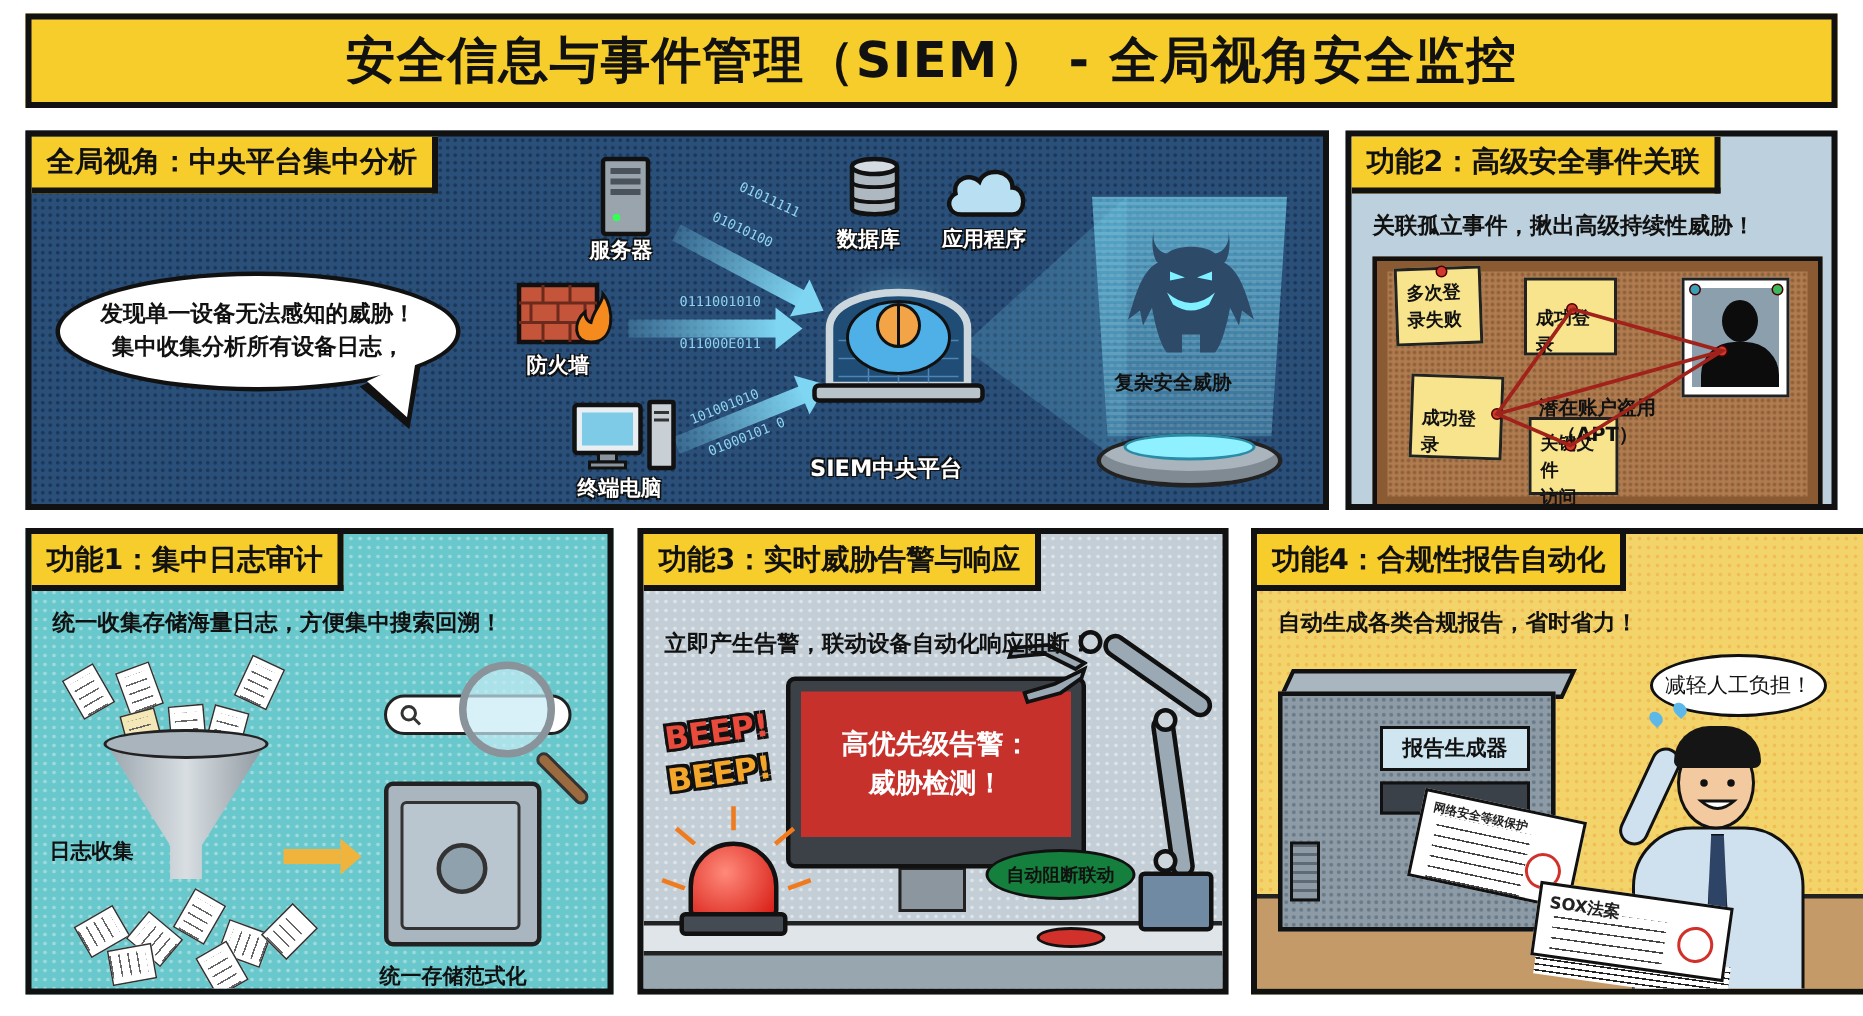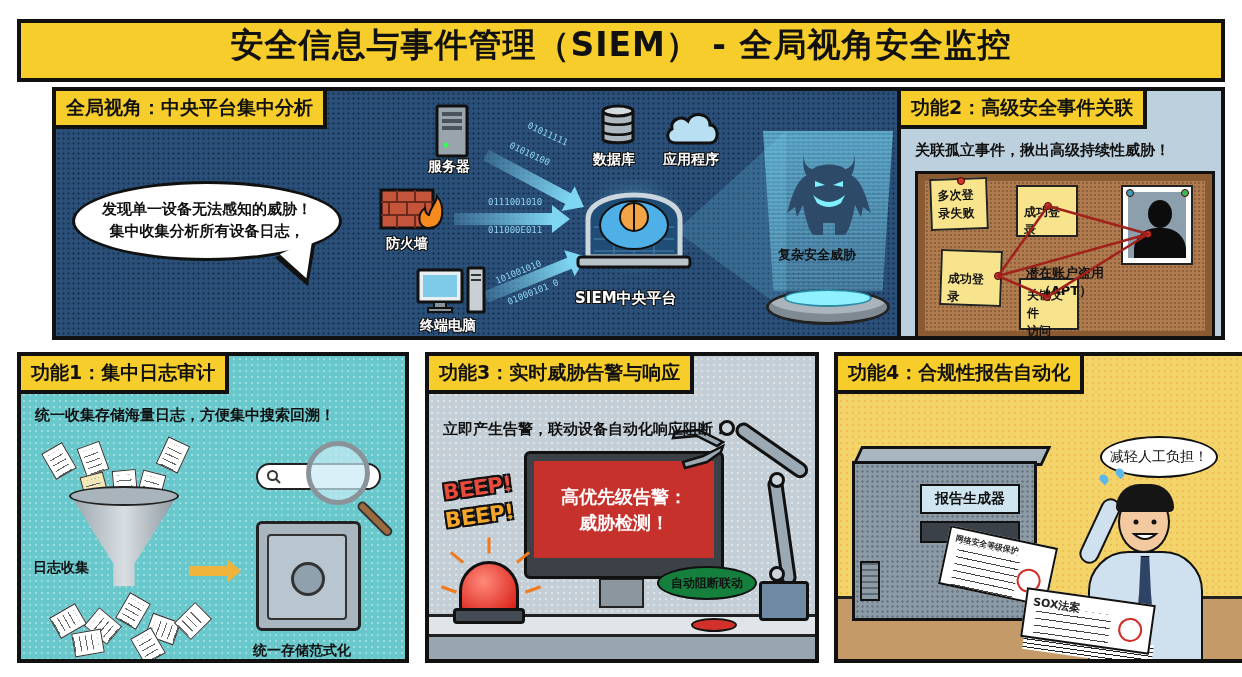--- a/index.html
+++ b/index.html
@@ -1,37 +1,37 @@
 <!DOCTYPE html>
 <html><head>
 <meta charset="utf-8">
 <style>
   * { box-sizing: border-box; margin: 0; padding: 0; }
   html, body { width: 1242px; height: 677px; background: #ffffff; overflow: hidden; }
   body { font-family: "DejaVu Sans", "Liberation Sans", sans-serif; position: relative; }
 
   .title-bar {
-    position: absolute; left: 17px; top: 19px; width: 1208px; height: 63px;
+    position: absolute; left: 17px; top: 9px; width: 1208px; height: 63px;
     background: #f6cd2a; border: 4px solid #111;
-    display: flex; justify-content: center;
+    display: flex; align-items: center; justify-content: center;
   }
   .title-bar span { font-size: 33px; font-weight: bold; color: #111; letter-spacing: 1px; }
 
   .panel { position: absolute; border: 4px solid #111; overflow: hidden; }
   .panel-label {
     position: absolute; left: 0; top: 0; background: #f6cd2a;
     border-right: 4px solid #111; border-bottom: 4px solid #111;
     font-weight: bold; color: #111; font-size: 19px; padding: 4px 10px; white-space: nowrap; z-index: 5;
   }
   .subtitle { position: absolute; font-weight: bold; color: #111; font-size: 16px; white-space: nowrap; z-index: 4; }
 
   .dots { position: absolute; inset: 0; }
 
   
-  #p-global { left: 17px; top: 87px; width: 869px; height: 253px; background: #2a5079; margin-left: 35px; }
+  #p-global { left: 17px; top: 87px; width: 869px; height: 253px; background: #2a5079; }
   #p-global .dots { background-image: radial-gradient(rgba(10,25,50,0.45) 1px, transparent 1.4px); background-size: 5px 5px; }
   .speech {
     position: absolute; left: 16px; top: 90px; width: 270px; height: 80px; background: #fff;
     border: 3px solid #111; border-radius: 50%; display: flex; flex-direction: column;
     align-items: center; justify-content: center; font-weight: bold; font-size: 15px; color: #111; z-index: 3; line-height: 1.45;
   }
   .speech-tail { position: absolute; left: 225px; top: 155px; width: 0; height: 0; z-index: 2;
     border-left: 18px solid transparent; border-right: 28px solid transparent; border-top: 40px solid #111; transform: rotate(-25deg); }
   .speech-tail-in { position: absolute; left: 229px; top: 154px; width: 0; height: 0; z-index: 3;
     border-left: 14px solid transparent; border-right: 22px solid transparent; border-top: 33px solid #fff; transform: rotate(-25deg); }
@@ -189,21 +189,21 @@
         </radialGradient>
       </defs>
     <circle cx="60" cy="46" r="56" fill="url(#glow)"></circle>
     <path d="M14 78V40C14 8 106 8 106 40V78Z" fill="#1f4d76" stroke="#ccd6dd" stroke-width="5"></path>
     <path d="M20 72H100M20 60H100M20 48H100M40 30V76M60 24V76M80 30V76" stroke="#4d86b5" stroke-width="1"></path>
     <ellipse cx="60" cy="46" rx="34" ry="24" fill="#4fb0e8" stroke="#111" stroke-width="2"></ellipse>
     <ellipse cx="60" cy="38" rx="14" ry="14" fill="#f2a446" stroke="#111" stroke-width="2"></ellipse>
     <path d="M60 25V51" stroke="#111" stroke-width="2"></path>
     <rect x="4" y="78" width="112" height="10" rx="3" fill="#b8c3ca" stroke="#111" stroke-width="3"></rect>
   </svg>
-  <div class="dev-label" style="left:519px;top:198px;font-size:15px">SIEM中央平台</div>
+  <div class="dev-label" style="left:519px;top:212px;font-size:15px">SIEM中央平台</div>
 
   <svg style="position:absolute;left:620px;top:30px;z-index:1" width="120" height="200" viewBox="0 0 120 200">
     <path d="M0 110L110 10L110 190Z" fill="rgba(120,220,250,0.18)"></path>
   </svg>
 
   <div style="position:absolute;left:707px;top:40px;width:130px;height:160px;z-index:2;
        background:linear-gradient(180deg,rgba(110,220,250,0.55),rgba(110,220,250,0.2));clip-path:polygon(0 0,100% 0,92% 100%,8% 100%);
        background-image:repeating-linear-gradient(180deg,rgba(255,255,255,0.12) 0 2px,transparent 2px 4px),linear-gradient(180deg,rgba(110,220,250,0.55),rgba(110,220,250,0.25));"></div>
   <svg style="position:absolute;left:725px;top:50px;z-index:3" width="96" height="96" viewBox="0 0 96 96">
     <path d="M24 10C20 22 28 28 32 28C38 22 58 22 64 28C68 28 76 22 72 10C76 22 72 34 70 34C82 40 86 60 90 72L82 66L80 76L74 64C72 76 68 90 64 94H54V82H42V94H32C28 90 24 76 22 64L16 76L14 66L6 72C10 60 14 40 26 34C24 34 20 22 24 10Z" fill="#2d4a68"></path>
@@ -337,20 +337,21 @@
   <svg style="position:absolute;left:240px;top:66px;z-index:3" width="56" height="50" viewBox="0 0 56 50">
     <path d="M54 20L30 8L6 10L4 16L28 14L48 24Z" fill="#9aa9b4" stroke="#111" stroke-width="2.5"></path>
     <path d="M54 24L34 34L14 40L16 46L38 40L52 30Z" fill="#9aa9b4" stroke="#111" stroke-width="2.5"></path>
   </svg>
   <div class="robot-base"></div>
 </div>
 
 <div class="panel" id="p-comp">
   <div class="dots"></div>
   <div class="panel-label">功能4：合规性报告自动化</div>
+  <div class="subtitle" style="left:14px;top:50px;font-size:15px">自动生成各类合规报告，省时省力！</div>
 
   <div class="table-top"></div>
   <div class="gen-top"></div>
   <div class="generator"></div>
   <div style="position:absolute;left:22px;top:205px;width:20px;height:40px;z-index:3;border:2px solid #111;
        background:repeating-linear-gradient(180deg,#5f6b74 0 2px,#8d9ba6 2px 6px)"></div>
   <div class="gen-label">报告生成器</div>
   <div class="gen-slot"></div>
 
   <div class="report" style="left:105px;top:180px;width:110px;height:60px;transform:rotate(12deg)">

